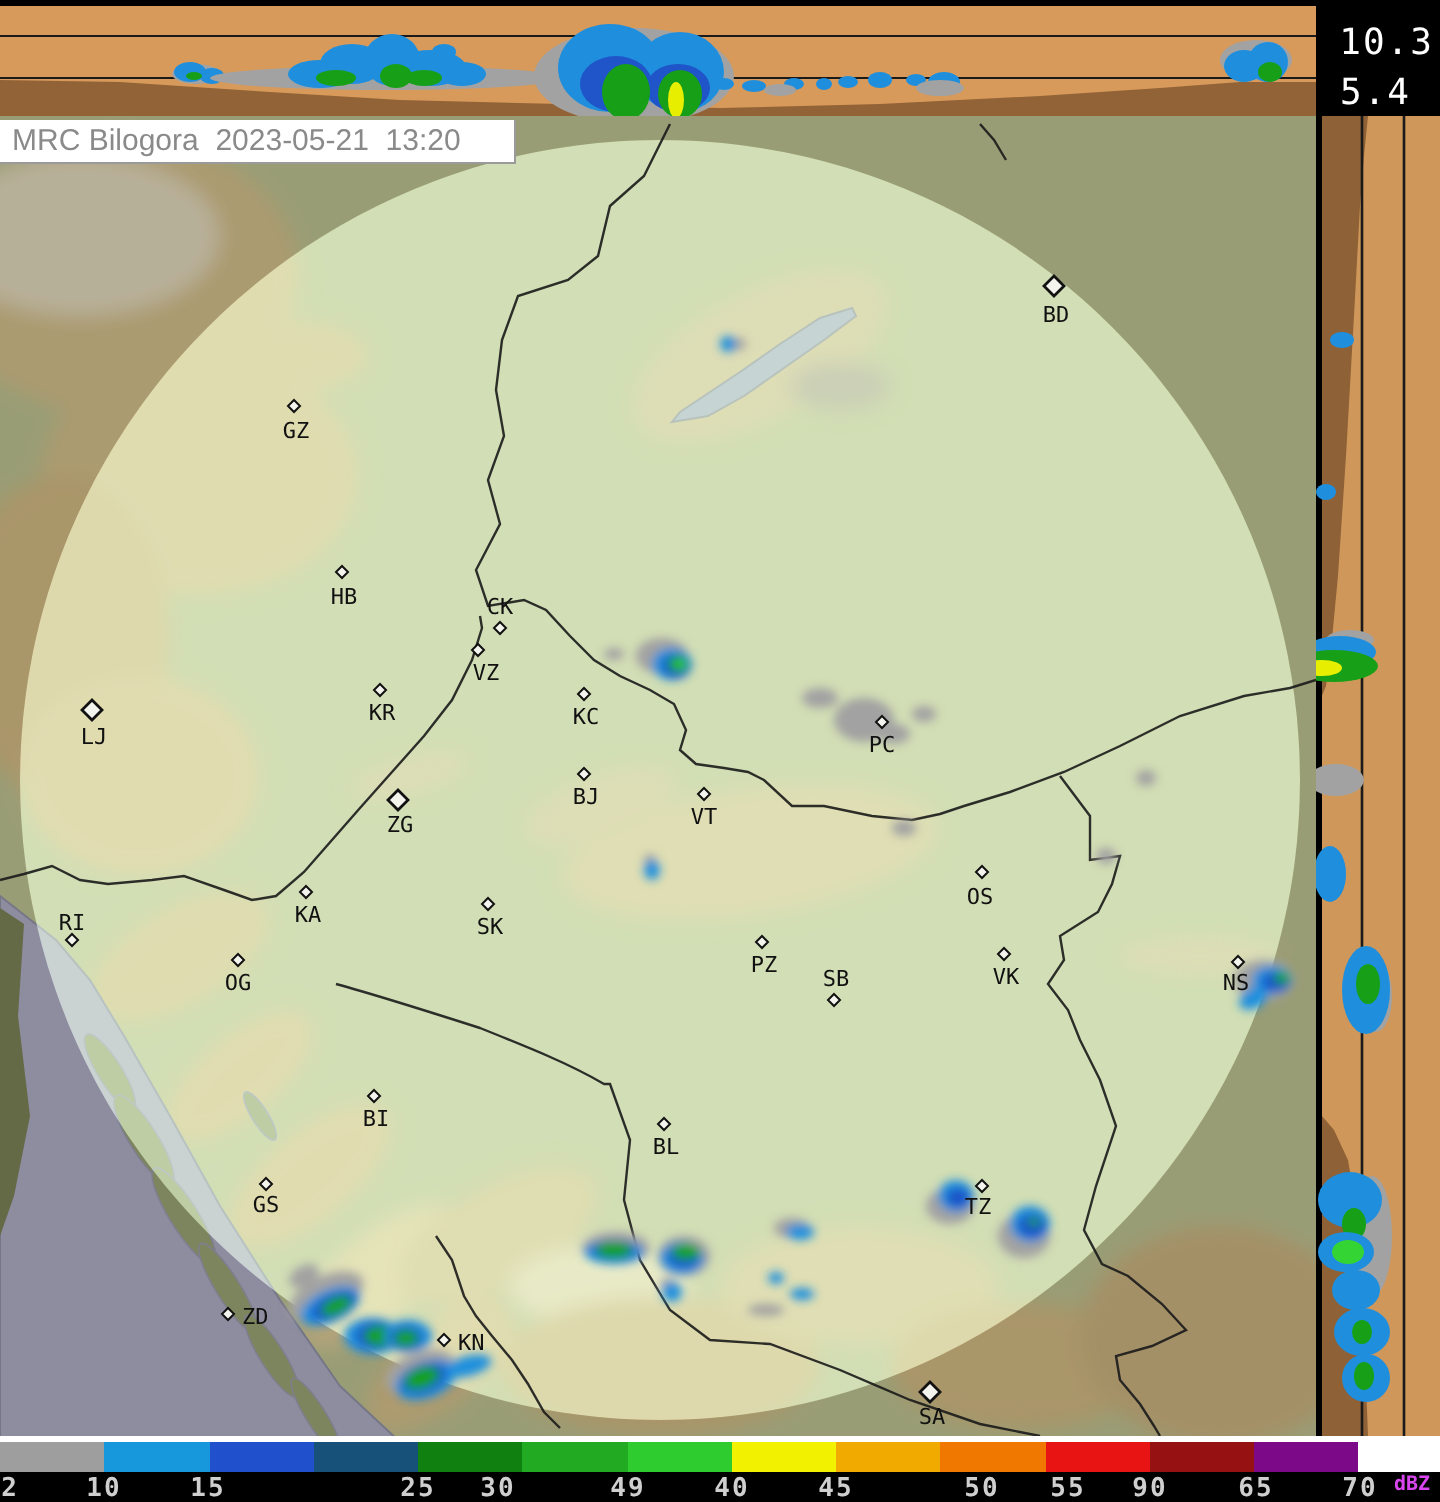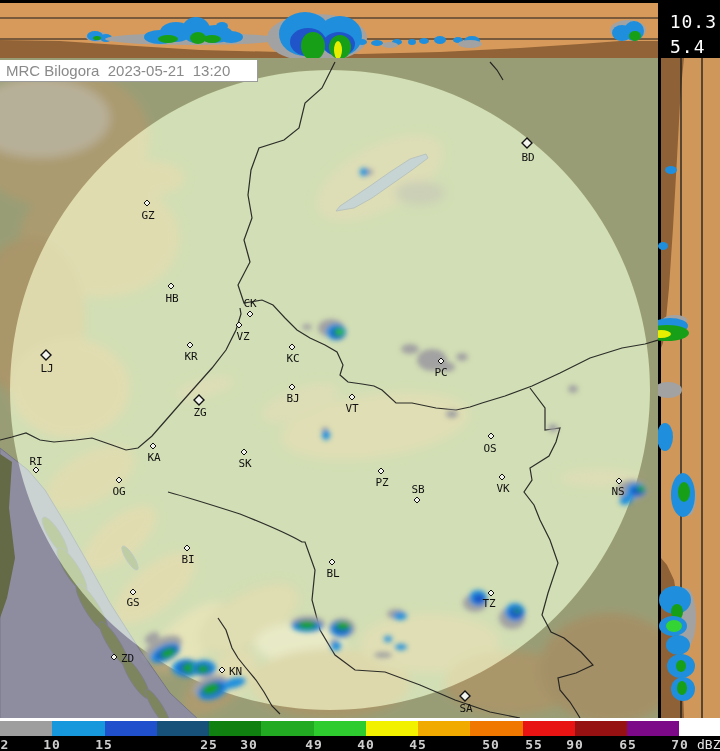--- a/index.html
+++ b/index.html
@@ -20,21 +20,21 @@
              border-right:1px solid #9a9a9a;border-bottom:1px solid #9a9a9a;
              font-family:"Liberation Sans",sans-serif;font-size:15px;color:#8a8a8a;
              line-height:22px;padding-left:6px;box-sizing:border-box;white-space:pre;}
   
   #gap-row{position:absolute;left:0;top:718px;width:720px;height:3px;background:#fff;}
   #scale-bar{position:absolute;left:0;top:721px;width:720px;height:15px;background:#fff;display:flex;}
   #scale-bar .seg{height:15px;}
   #scale-ticks{position:absolute;left:0;top:736px;width:720px;height:15px;background:#000;}
   #scale-ticks .tick{position:absolute;top:1px;transform:translateX(-50%);
                      font-size:13px;font-weight:bold;color:#cfcfcf;letter-spacing:1px;}
-  #scale-ticks .unit{position:absolute;top:1px;font-size:13px;font-weight:normal;color:#e5e5e5;}
+  #scale-ticks .unit{position:absolute;top:1px;font-size:10px;font-weight:bold;color:#d946ef;}
   svg{display:block;}
   text.city{font-family:"DejaVu Sans Mono",monospace;font-size:11px;fill:#111;}
 </style>
 </head>
 <body>
 
 <div id="screen">
 
   <div id="top-strip">
     <svg width="658" height="58" viewBox="0 0 658 58">

